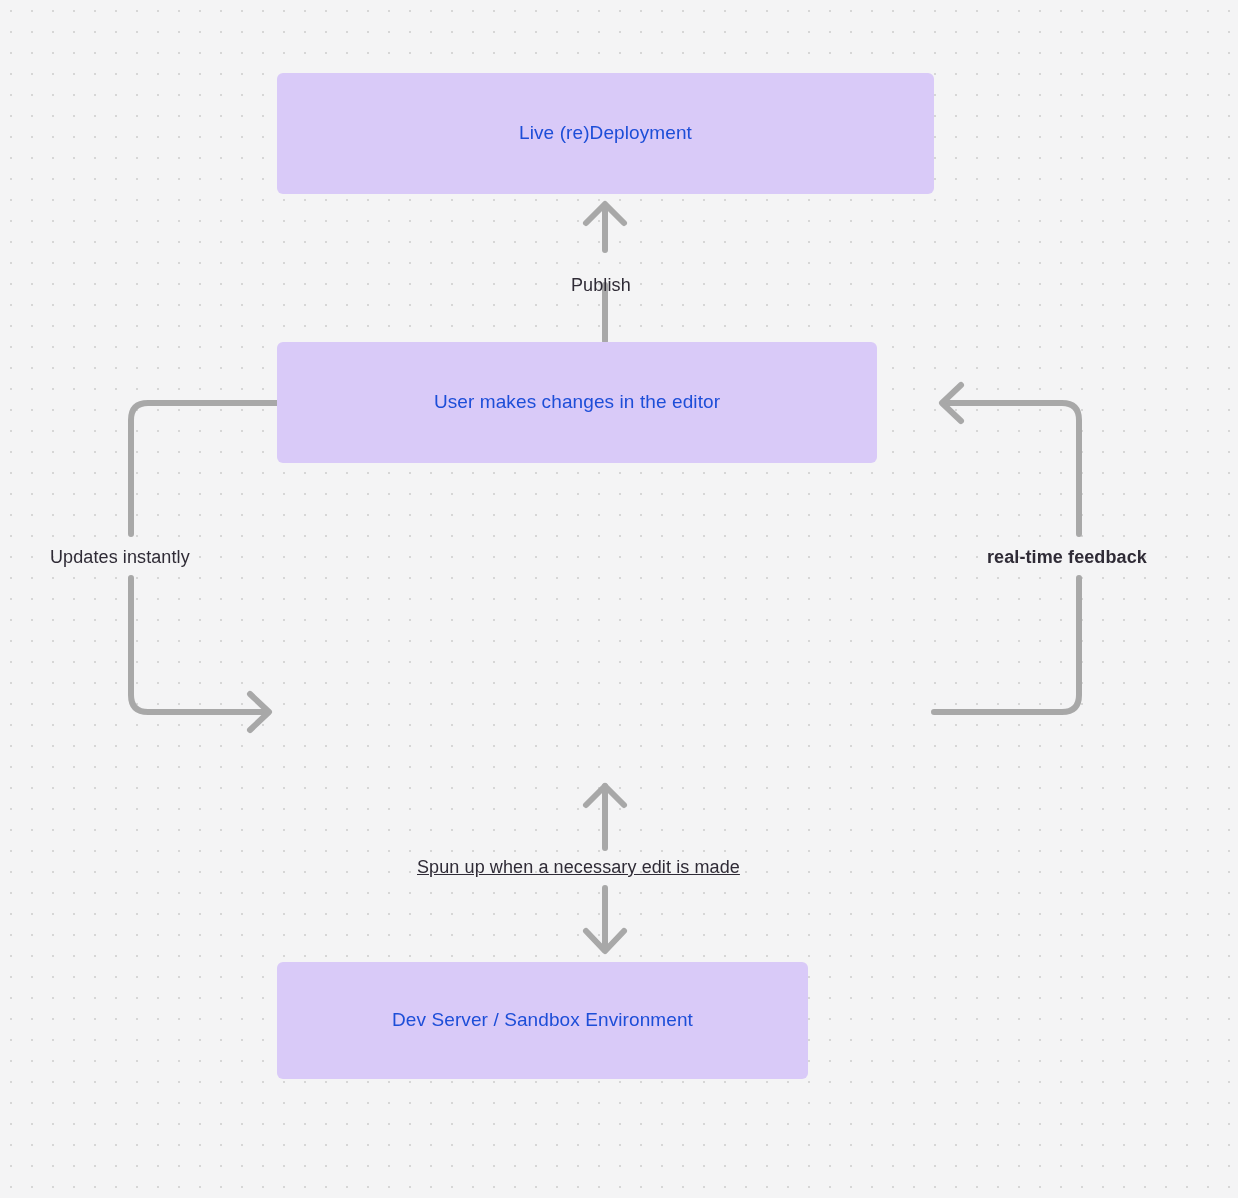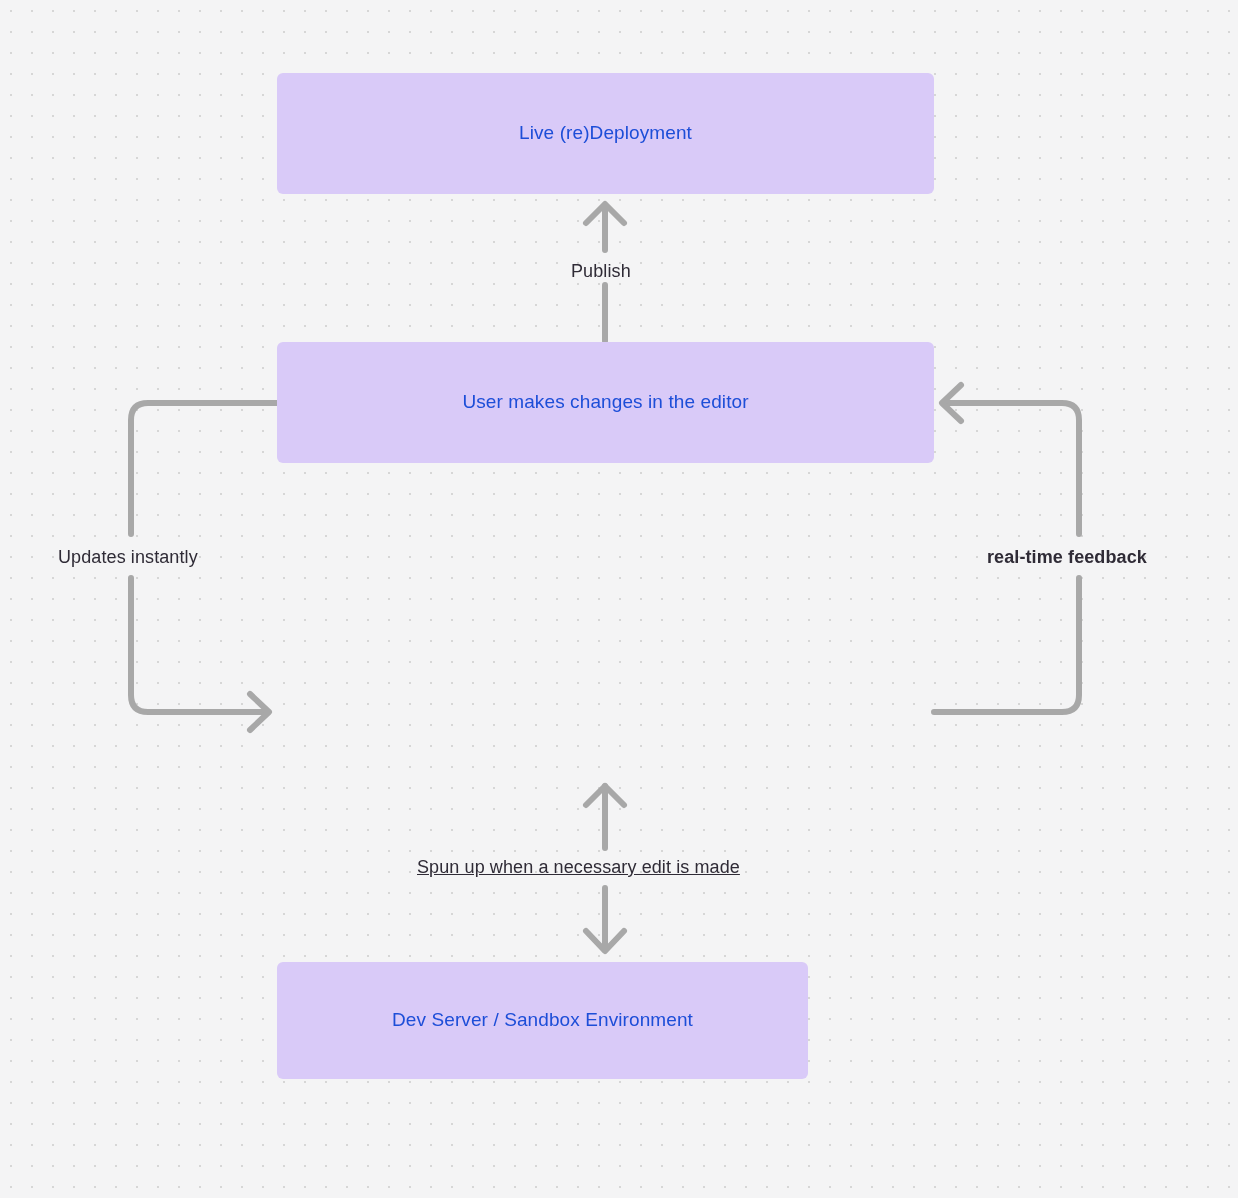--- a/index.html
+++ b/index.html
@@ -46,34 +46,34 @@
   .node-label {
     font-size: 19px;
     color: #1d4ed8;
     letter-spacing: 0.1px;
     line-height: 1.3;
     text-align: center;
     white-space: nowrap;
   }
 
   #node-live      { left: 277px; top: 73px;  width: 657px; height: 121px; }
-  #node-editor    { left: 277px; top: 342px; width: 657px; height: 121px; }
+  #node-editor    { left: 277px; top: 342px; width: 600px; height: 121px; }
   #node-preview   { left: 277px; top: 652px; width: 657px; height: 119px; }
   #node-devserver { left: 277px; top: 962px; width: 531px; height: 117px; }
 
   .edge-label {
     position: absolute;
     font-size: 18px;
     color: #2f2b36;
     letter-spacing: 0.1px;
     white-space: nowrap;
     line-height: 1;
   }
-  #label-publish   { left: 571px;  top: 262px;  }
-  #label-updates   { left: 58px;   top: 548px;  }
+  #label-publish   { left: 571px;  top: 276px;  }
+  #label-updates   { left: 50px;   top: 548px;  }
   #label-realtime  { left: 987px;  top: 548px; font-weight: bold;  }
   #label-spunup    { left: 417px;  top: 858px; text-decoration: underline;  }
 </style>
 </head>
 <body>
 
 <div id="canvas">
 
   <svg class="edges" viewBox="0 0 1238 1198" width="1238" height="1198" xmlns="http://www.w3.org/2000/svg">
 

